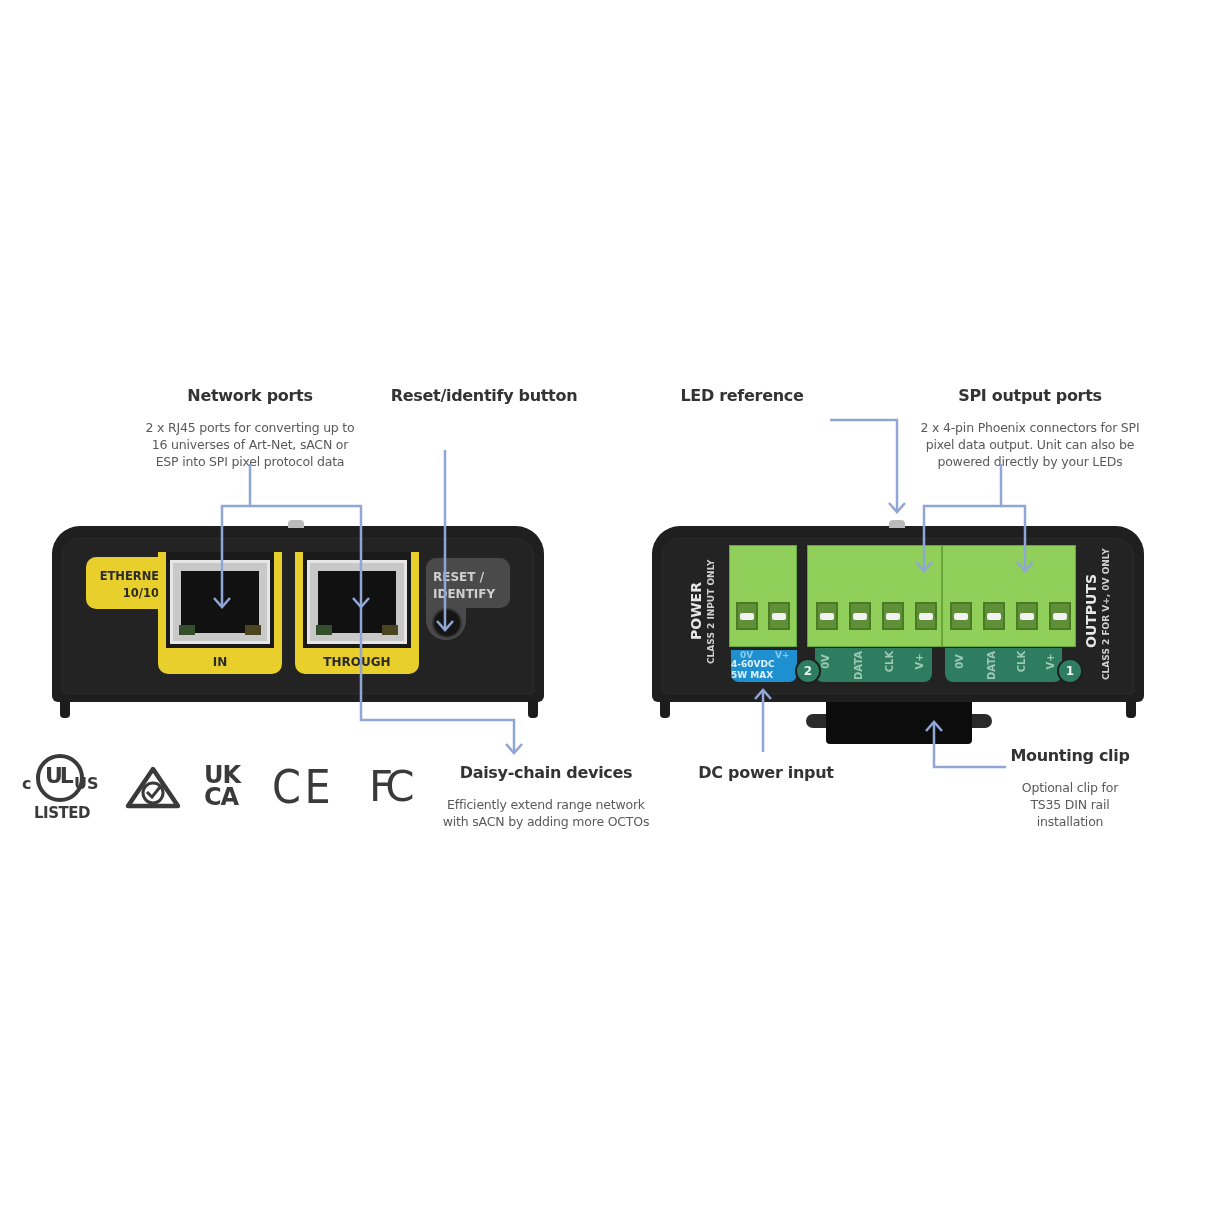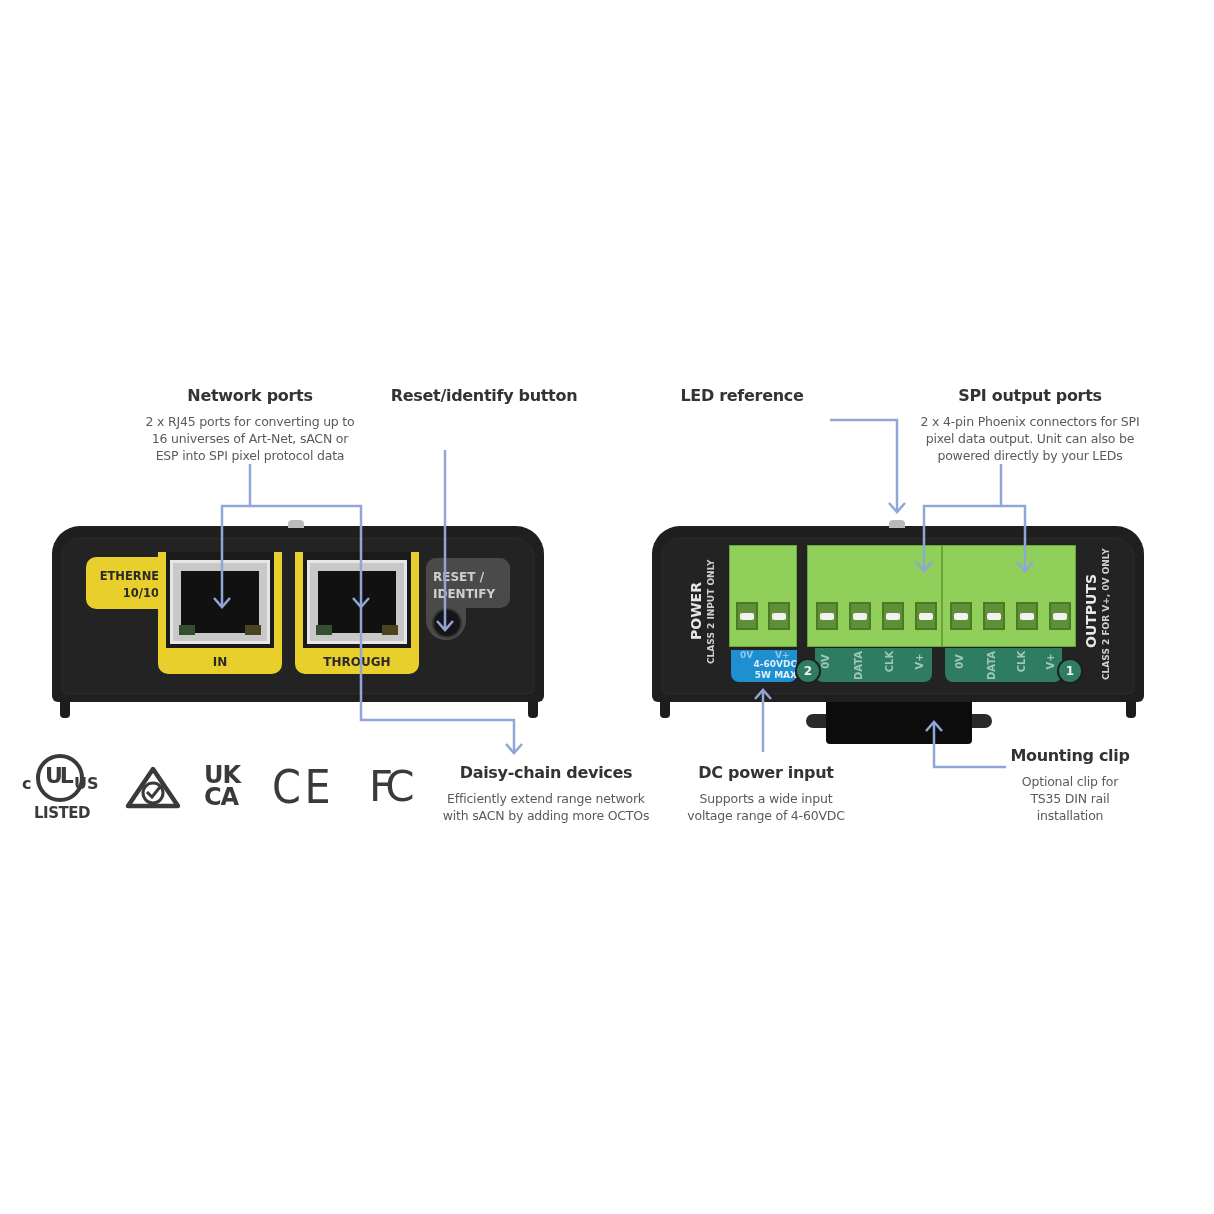--- a/index.html
+++ b/index.html
@@ -1,20 +1,20 @@
 <!DOCTYPE html>
 <html><head>
 <meta charset="utf-8">
 <style>
   html, body { margin:0; padding:0; background:#ffffff; }
   body { width:1214px; height:1214px; position:relative; overflow:hidden; font-family:"Liberation Sans", sans-serif; }
   .abs { position:absolute; }
   .callout { position:absolute; text-align:center; color:#555; }
   .callout .title { font-family:"DejaVu Sans", sans-serif; font-weight:bold; font-size:16px; color:#333; letter-spacing:-0.3px; }
-  .callout .desc { font-family:"DejaVu Sans", sans-serif; font-size:12.5px; line-height:17px; color:#5a5a5a; margin-top:8px; letter-spacing:-0.2px; }
+  .callout .desc { font-family:"DejaVu Sans", sans-serif; font-size:12.5px; line-height:17px; color:#5a5a5a; margin-top:14px; letter-spacing:-0.2px; }
   .device { position:absolute; background:#1f1f1f; border-radius:28px 28px 6px 6px; }
   .device .inner { position:absolute; left:10px; right:10px; top:12px; bottom:8px; background:#232323; border-radius:18px 18px 4px 4px; border:1px solid #2c2c2c; }
   .foot { position:absolute; width:10px; height:18px; background:#1c1c1c; border-radius:0 0 4px 4px; }
   .yellow { background:#e8cf2c; }
   .rj45 { position:absolute; background:#c8c8c8; border:3px solid #e6e6e6; box-sizing:border-box; }
   .rj45 .hole { position:absolute; left:8px; right:8px; top:8px; bottom:8px; background:#111; }
   .rj45 .led { position:absolute; bottom:6px; width:16px; height:10px; background:#334f2d; }
   .lbl-dark { font-family:"DejaVu Sans", sans-serif; font-weight:bold; color:#2a2a2a; font-size:11.5px; }
   .green-block { position:absolute; background:#8fcf5a; border:1px solid #6aa53a; box-sizing:border-box; }
   .screw { position:absolute; width:22px; height:28px; background:#5f8f36; border:2px solid #4b7a27; box-sizing:border-box; }
@@ -103,21 +103,21 @@
 <div class="vtext" style="left:688px; top:640px; font-size:14px;">POWER</div>
 <div class="vtext" style="left:706px; top:664px; font-size:9px; color:#cfcfcf;">CLASS 2 INPUT ONLY</div>
 
 <div class="green-block" style="left:729px; top:545px; width:68px; height:102px;">
   <div class="screw" style="left:6px; top:56px;"></div>
   <div class="screw" style="left:38px; top:56px;"></div>
 </div>
 <div class="abs" style="left:731px; top:650px; width:66px; height:32px; background:#1e8fcf; border-radius:0 0 8px 8px;"></div>
 <div class="abs" style="left:740px; top:650px; color:#8fc7ea; font-size:9px; font-weight:bold; font-family:'DejaVu Sans',sans-serif;">0V</div>
 <div class="abs" style="left:775px; top:650px; color:#8fc7ea; font-size:9px; font-weight:bold; font-family:'DejaVu Sans',sans-serif;">V+</div>
-<div class="abs" style="left:731px; top:659px; width:66px; text-align:right; color:#dff0fb; font-size:9px; font-weight:bold; font-family:'DejaVu Sans',sans-serif; line-height:11px;">
+<div class="abs" style="left:731px; top:659px; width:66px; text-align:left; color:#dff0fb; font-size:9px; font-weight:bold; font-family:'DejaVu Sans',sans-serif; line-height:11px;">
   <div>4-60VDC</div>
   <div>5W MAX</div>
 </div>
 
 <div class="green-block" style="left:807px; top:545px; width:135px; height:102px;">
   <div class="screw" style="left:8px; top:56px;"></div>
   <div class="screw" style="left:41px; top:56px;"></div>
   <div class="screw" style="left:74px; top:56px;"></div>
   <div class="screw" style="left:107px; top:56px;"></div>
 </div>
@@ -178,24 +178,20 @@
 <div class="callout" style="left:436px; top:763px; width:220px;">
   <div class="title">Daisy-chain devices</div>
   <div class="desc">
     <div>Efficiently extend range network</div>
     <div>with sACN by adding more OCTOs</div>
   </div>
 </div>
 
 <div class="callout" style="left:676px; top:763px; width:180px;">
   <div class="title">DC power input</div>
-  <div class="desc">
-    <div>Supports a wide input</div>
-    <div>voltage range of 4-60VDC</div>
-  </div>
 </div>
 
 <div class="callout" style="left:1005px; top:746px; width:130px;">
   <div class="title">Mounting clip</div>
   <div class="desc">
     <div>Optional clip for</div>
     <div>TS35 DIN rail</div>
     <div>installation</div>
   </div>
 </div>

